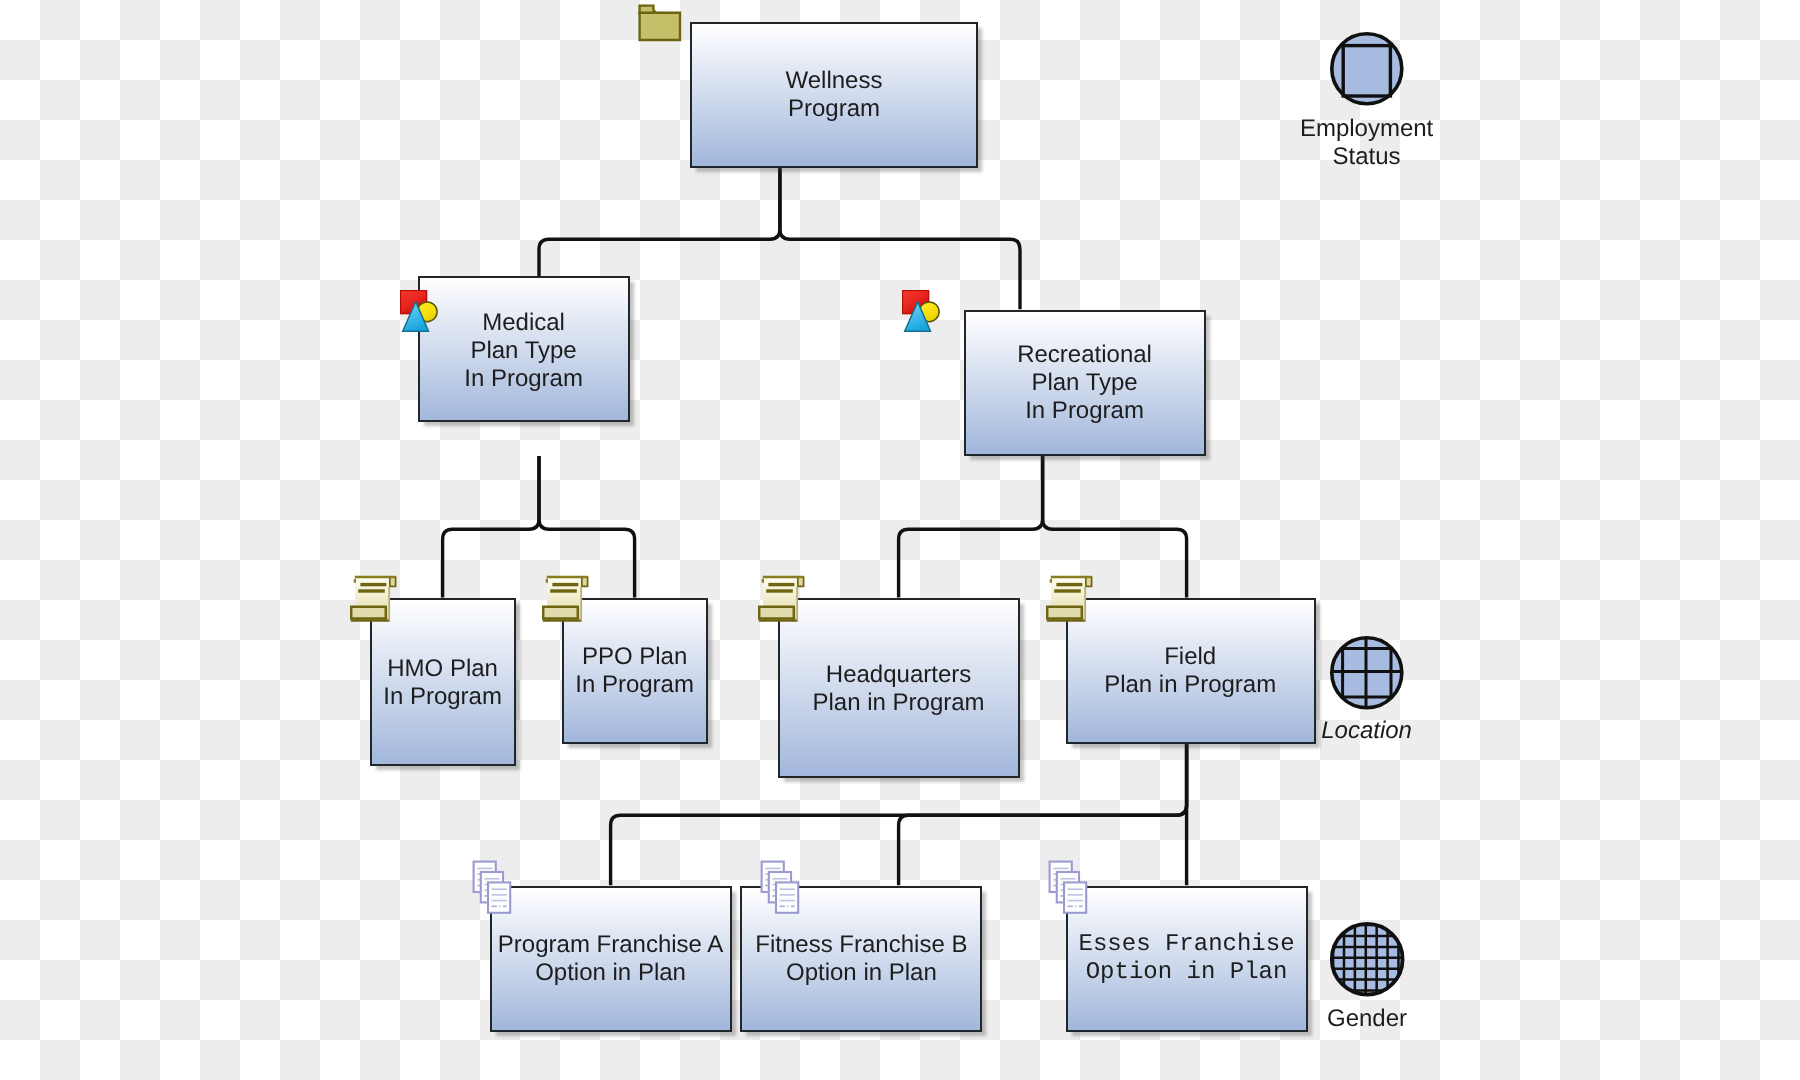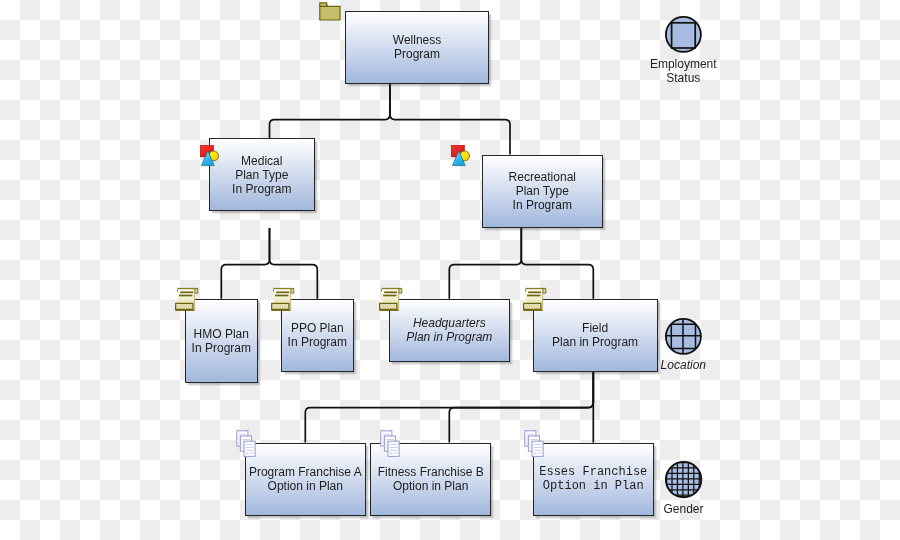--- a/index.html
+++ b/index.html
@@ -65,21 +65,21 @@
         <div>HMO Plan</div>
         <div>In Program</div>
       </div>
     </div>
     <div class="node" style="left: 280.6px; top: 298.7px; width: 73.4px; height: 73.4px;">
       <div class="lbl">
         <div>PPO Plan</div>
         <div>In Program</div>
       </div>
     </div>
-    <div class="node" style="left: 388.6px; top: 298.7px; width: 121.4px; height: 63px; font-style: italic;">
+    <div class="node" style="left: 388.6px; top: 298.7px; width: 121.4px; height: 90px;">
       <div class="lbl">
         <div>Headquarters</div>
         <div>Plan in Program</div>
       </div>
     </div>
     <div class="node" style="left: 532.6px; top: 298.7px; width: 125px; height: 73.4px;">
       <div class="lbl">
         <div>Field</div>
         <div>Plan in Program</div>
       </div>

